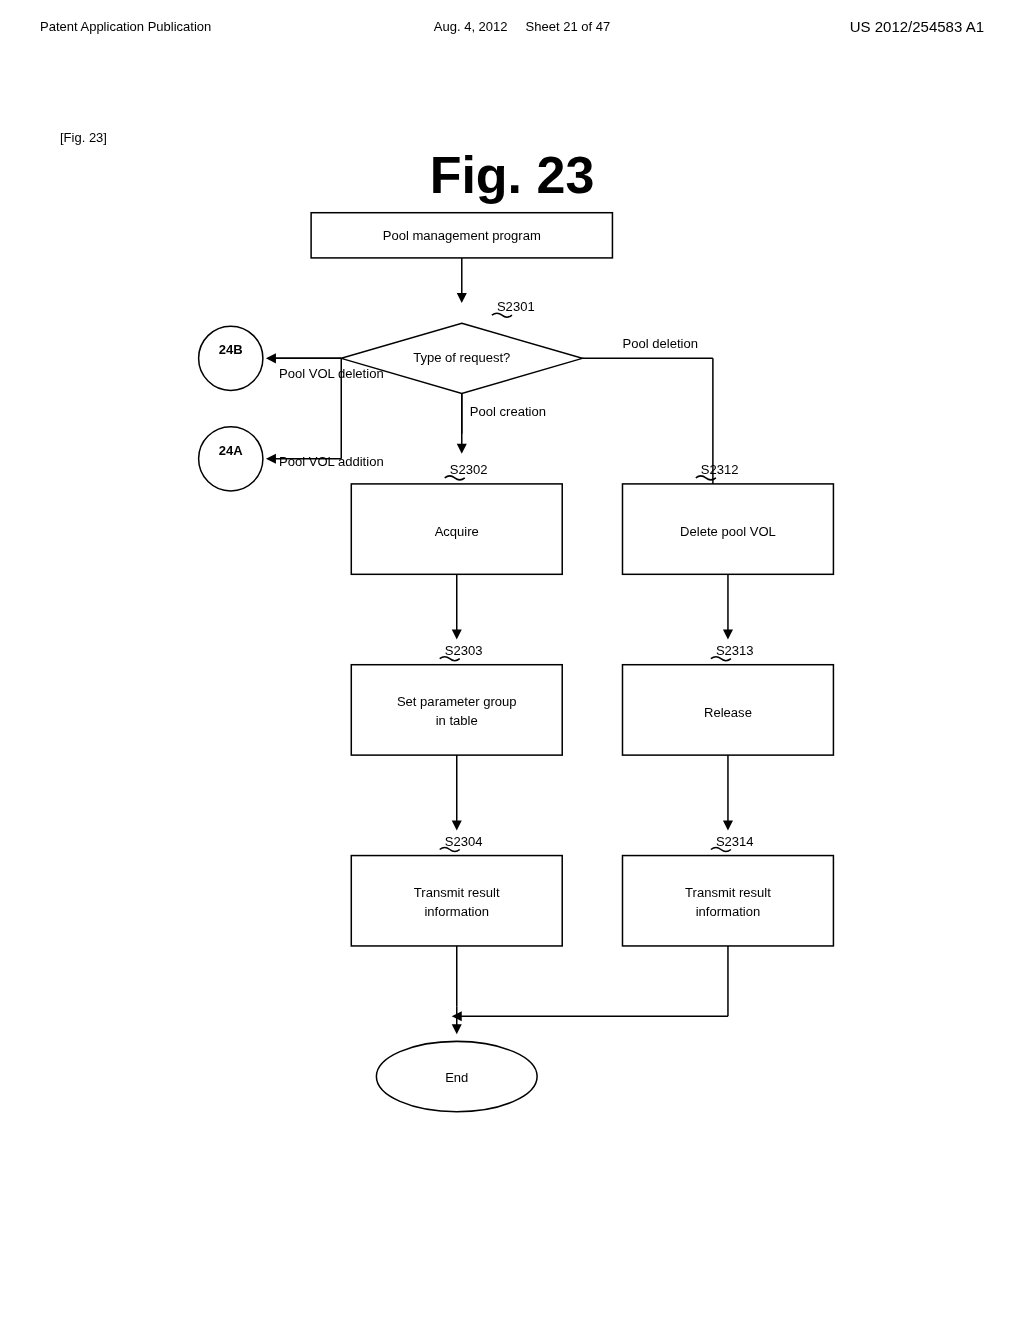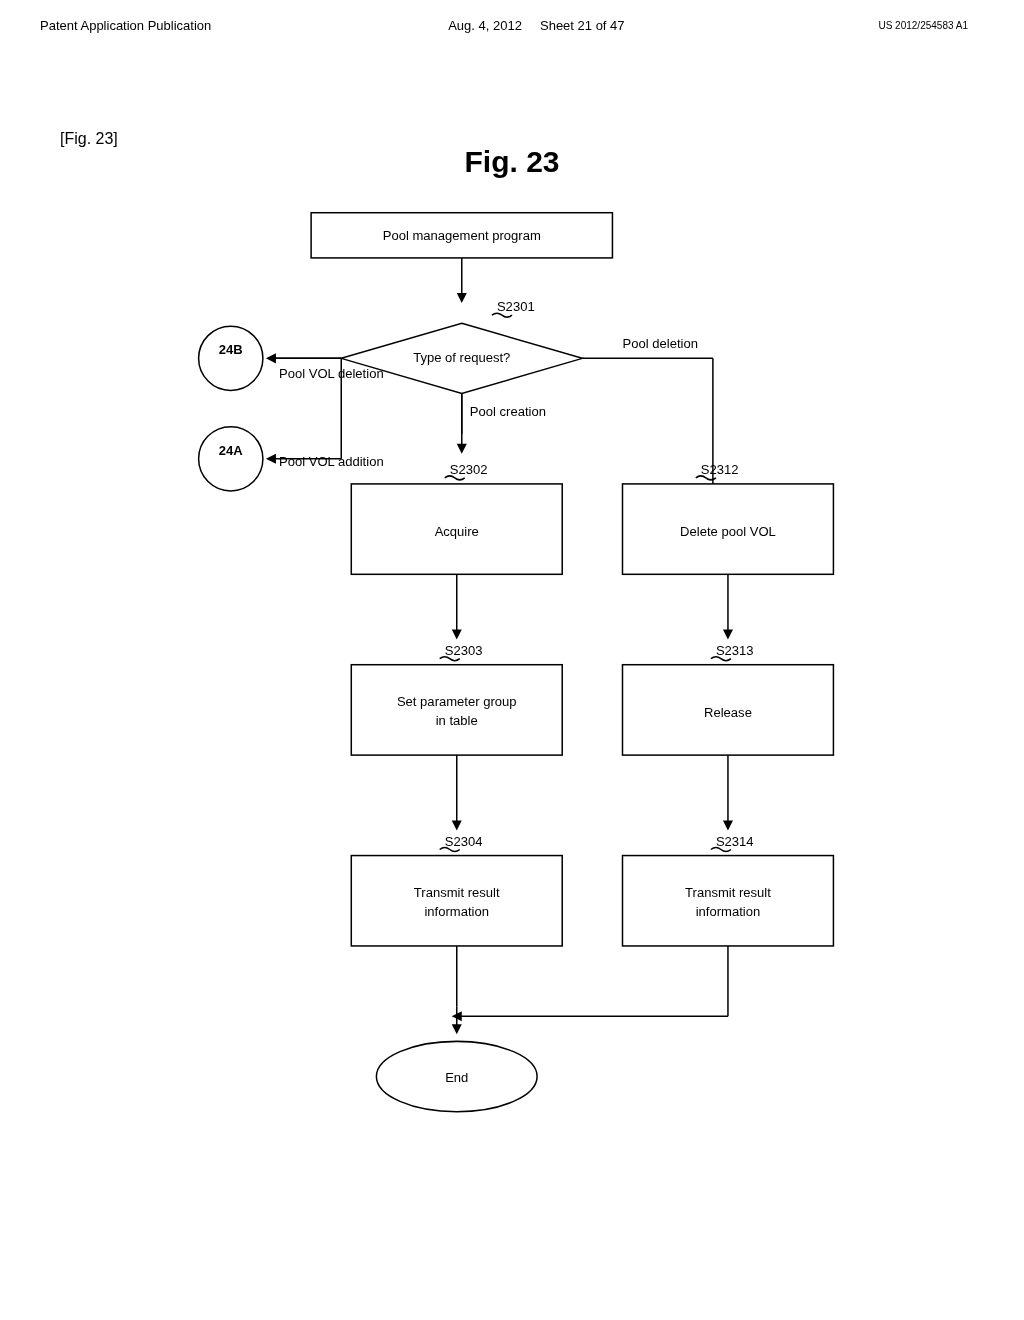--- a/index.html
+++ b/index.html
@@ -11,51 +11,51 @@
       font-size: 13px;
       color: #000;
       position: relative;
       overflow: hidden;
     }
 
     .header {
       display: flex;
       justify-content: space-between;
       align-items: center;
-      padding: 18px 56px 10px 40px;
+      padding: 18px 40px 10px 40px;
       border-bottom: none;
     }
 
     .header-left {
       font-size: 13px;
       font-weight: normal;
     }
 
     .header-center {
       font-size: 13px;
     }
 
     .header-right {
-      font-size: 10px;
+      font-size: 15px;
       margin-left: 17px;
     }
 
     .fig-label {
       position: absolute;
       left: 60px;
       top: 130px;
-      font-size: 16px;
+      font-size: 13px;
     }
 
     .fig-title {
       position: absolute;
       left: 50%;
       transform: translateX(-50%);
       top: 145px;
-      font-size: 30px;
+      font-size: 52px;
       font-weight: bold;
     }
 
     
     .flowchart {
       position: absolute;
       top: 200px;
       left: 60px;
       right: 60px;
       bottom: 60px;

